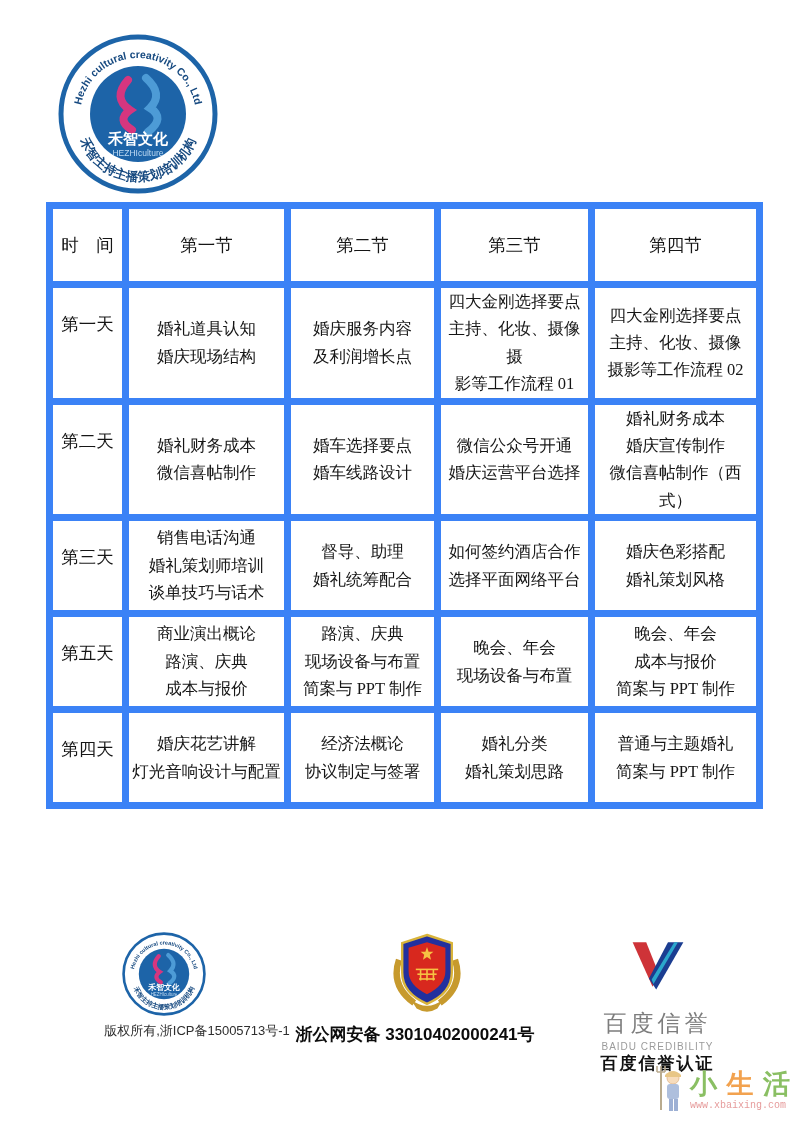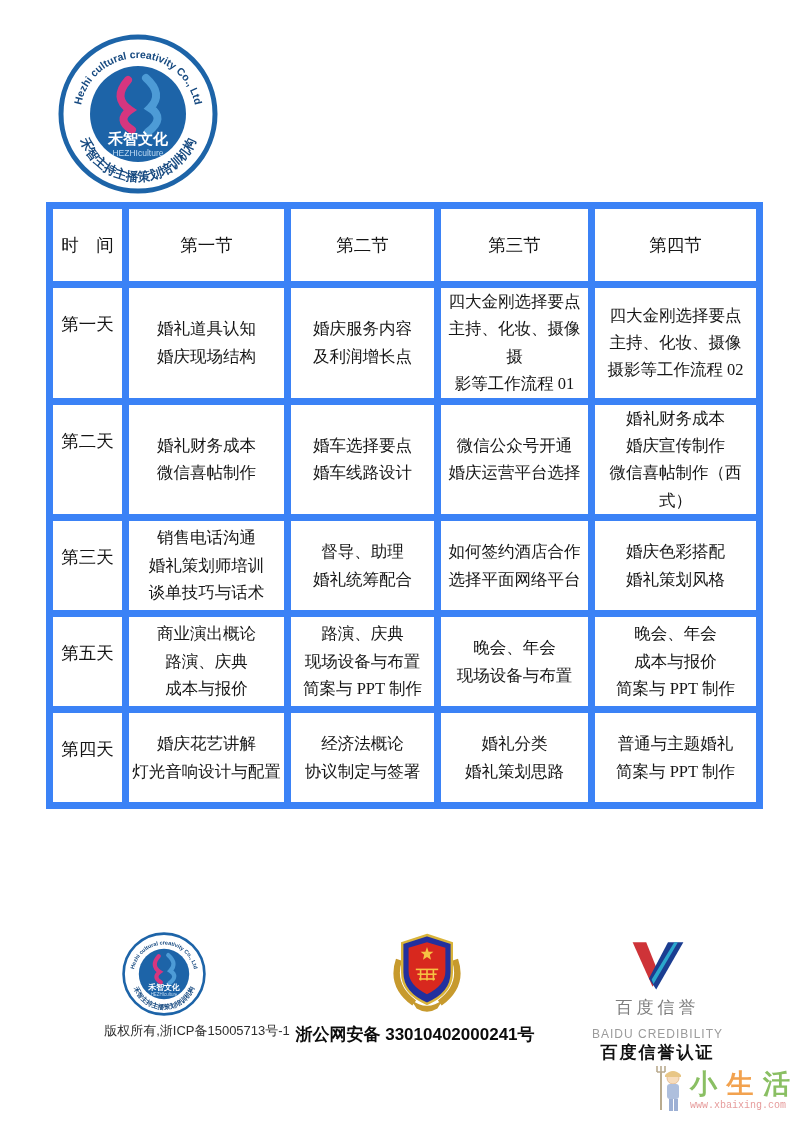--- a/index.html
+++ b/index.html
@@ -48,22 +48,22 @@
   }
   .police-badge{position:absolute;left:387px;top:930px;width:80px;height:86px;}
   .police-record{
     position:absolute;left:295px;top:1023px;width:240px;text-align:center;
     font-family:"Liberation Sans","DejaVu Sans",sans-serif;
     font-size:17px;font-weight:700;color:#0c0c0c;white-space:nowrap;
   }
   .baidu-block{position:absolute;left:585px;top:936px;width:145px;text-align:center;
     font-family:"Liberation Sans","DejaVu Sans",sans-serif;}
   .baidu-v{width:58px;height:56px;display:block;margin:0 auto;}
-  .baidu-name{font-size:17px;color:#7d7d7d;letter-spacing:4px;margin-top:4px;}
-  .baidu-en{font-size:12px;color:#9b9b9b;letter-spacing:1px;margin-top:8px;}
+  .baidu-name{font-size:23px;color:#7d7d7d;letter-spacing:4px;margin-top:16px;}
+  .baidu-en{font-size:10px;color:#9b9b9b;letter-spacing:1px;margin-top:2px;}
   .baidu-caption{font-size:17px;font-weight:700;color:#111;letter-spacing:2px;}
   
   .watermark{position:absolute;right:4px;bottom:6px;width:148px;height:62px;}
   .farmer{position:absolute;left:6px;top:4px;width:34px;height:52px;}
   .wm-name{position:absolute;left:42px;top:6px;width:100px;display:flex;justify-content:space-between;
     font-family:"Liberation Sans","DejaVu Sans",sans-serif;
     font-size:27px;font-weight:700;}
   .wm-c-green{color:#8abf63;}
   .wm-c-orange{color:#f2a24f;}
   .wm-url{position:absolute;left:34px;top:40px;width:112px;text-align:center;

